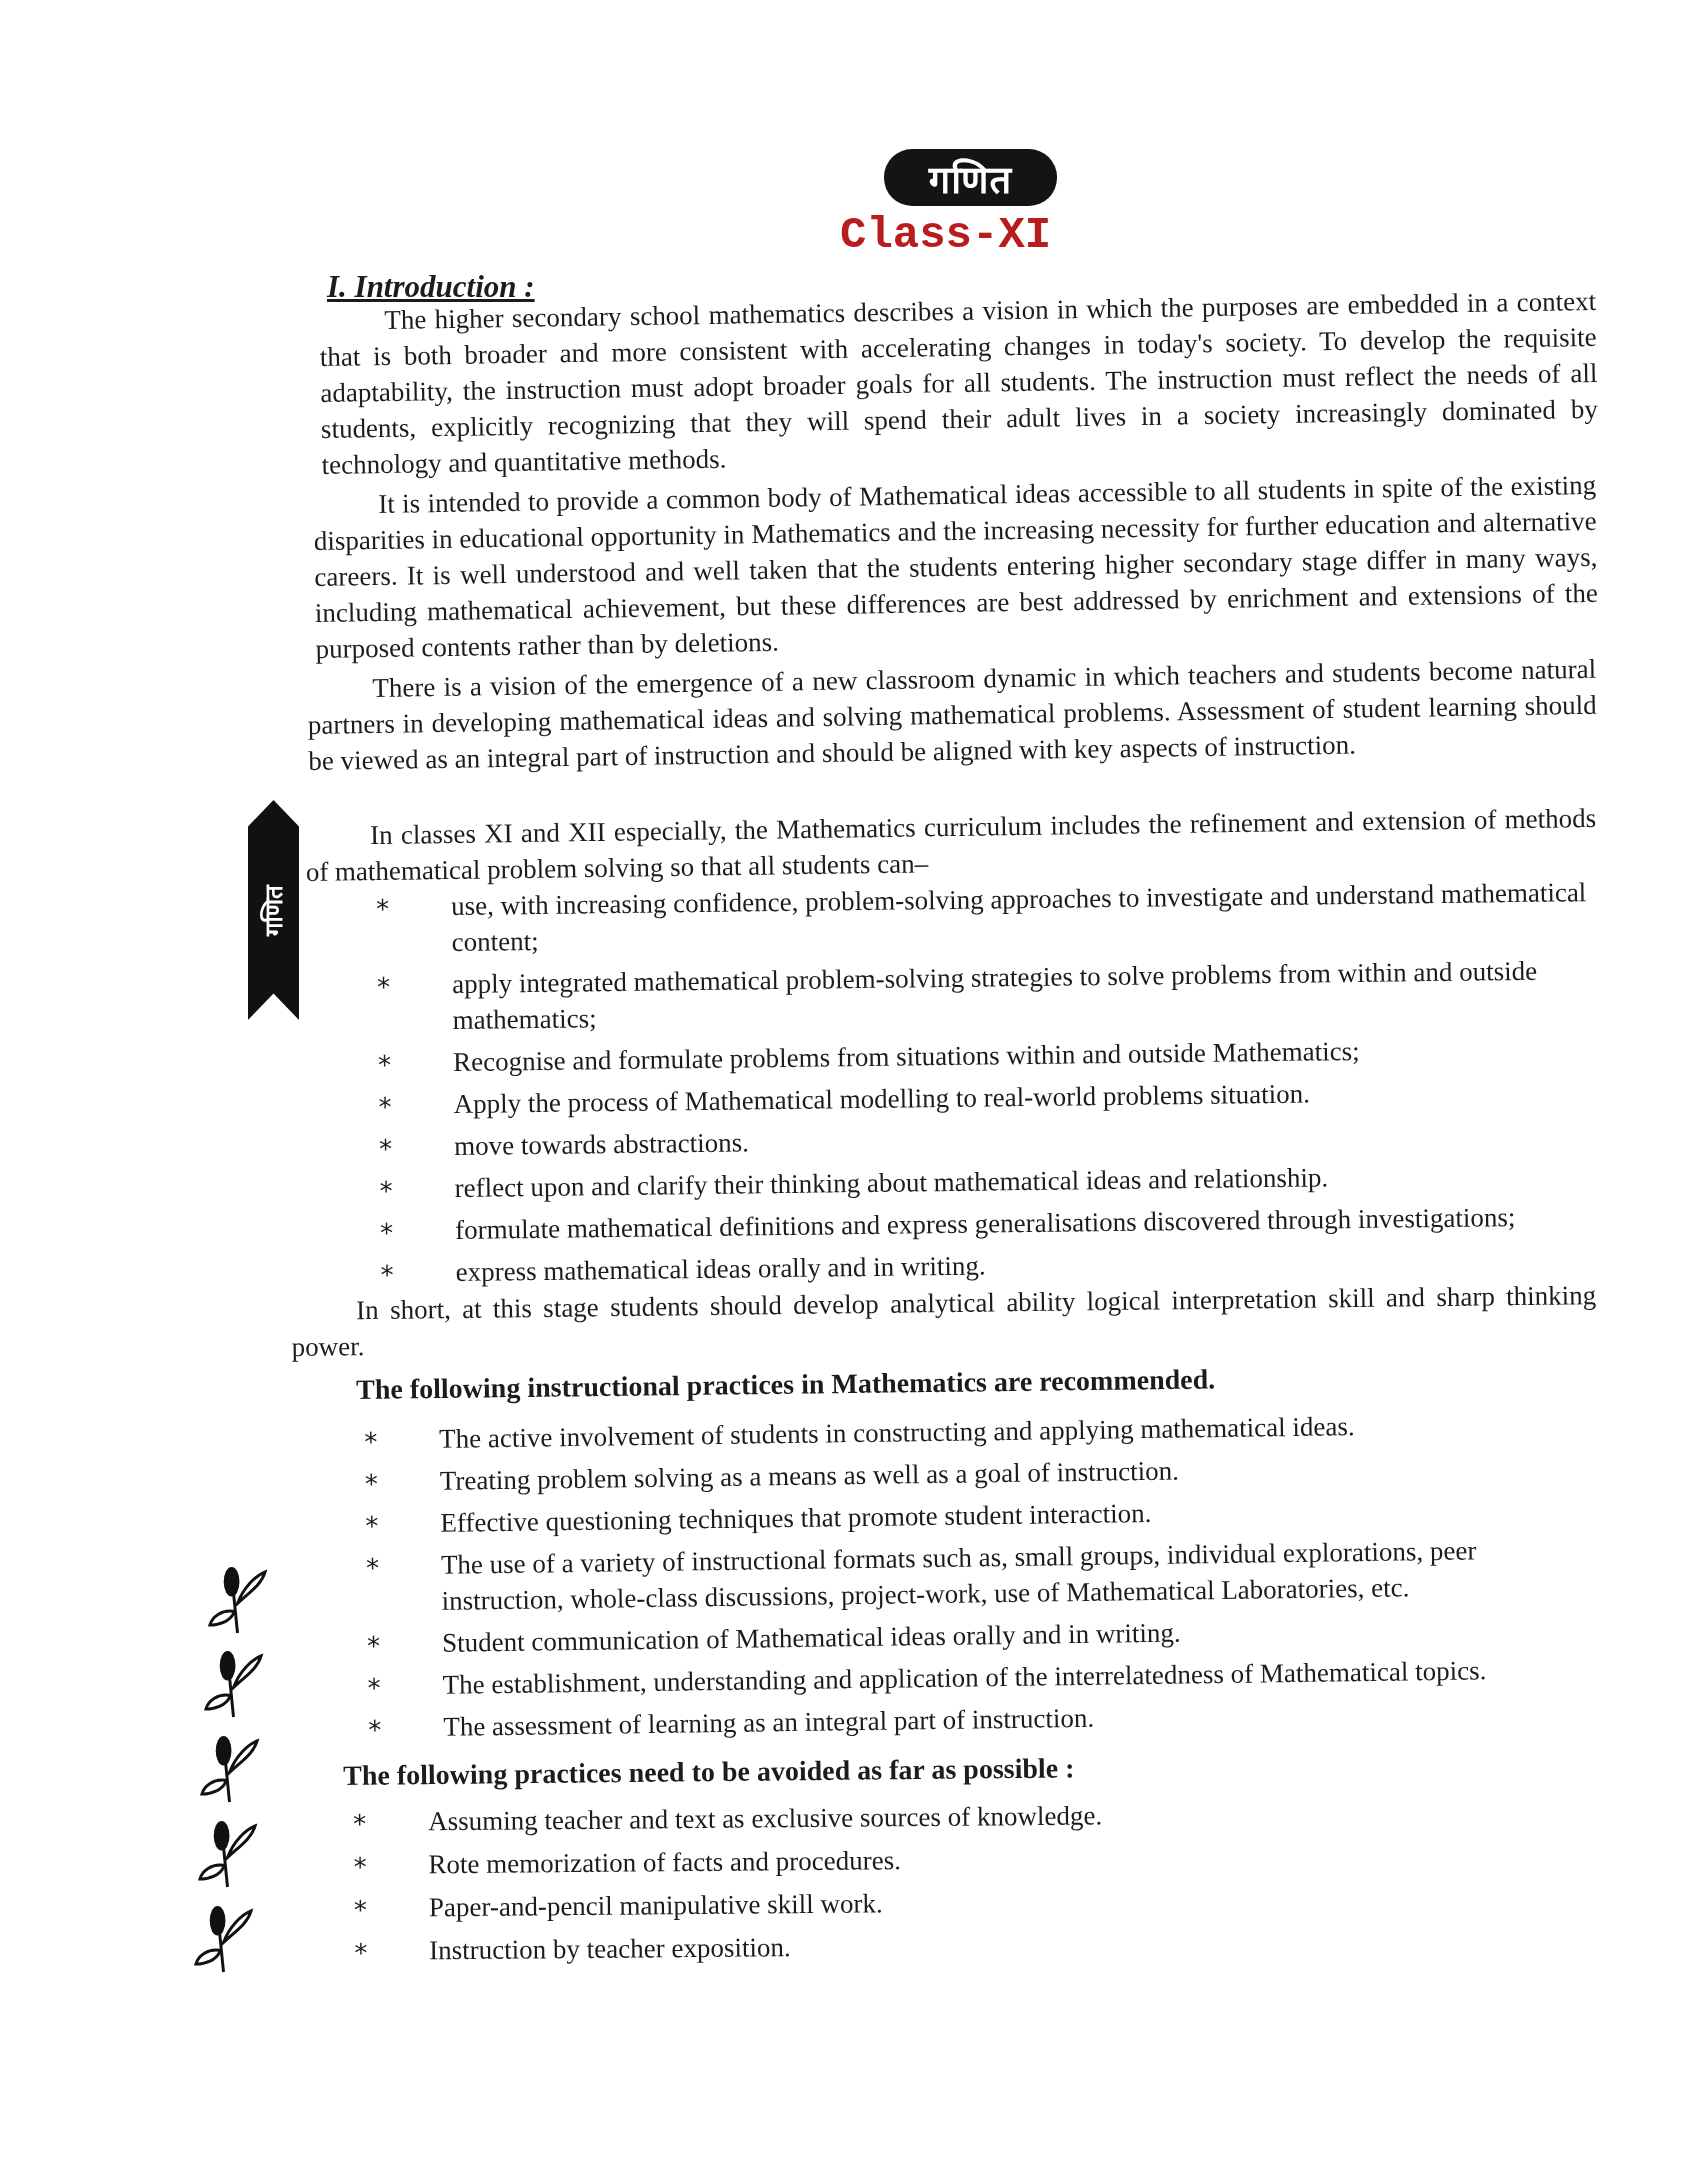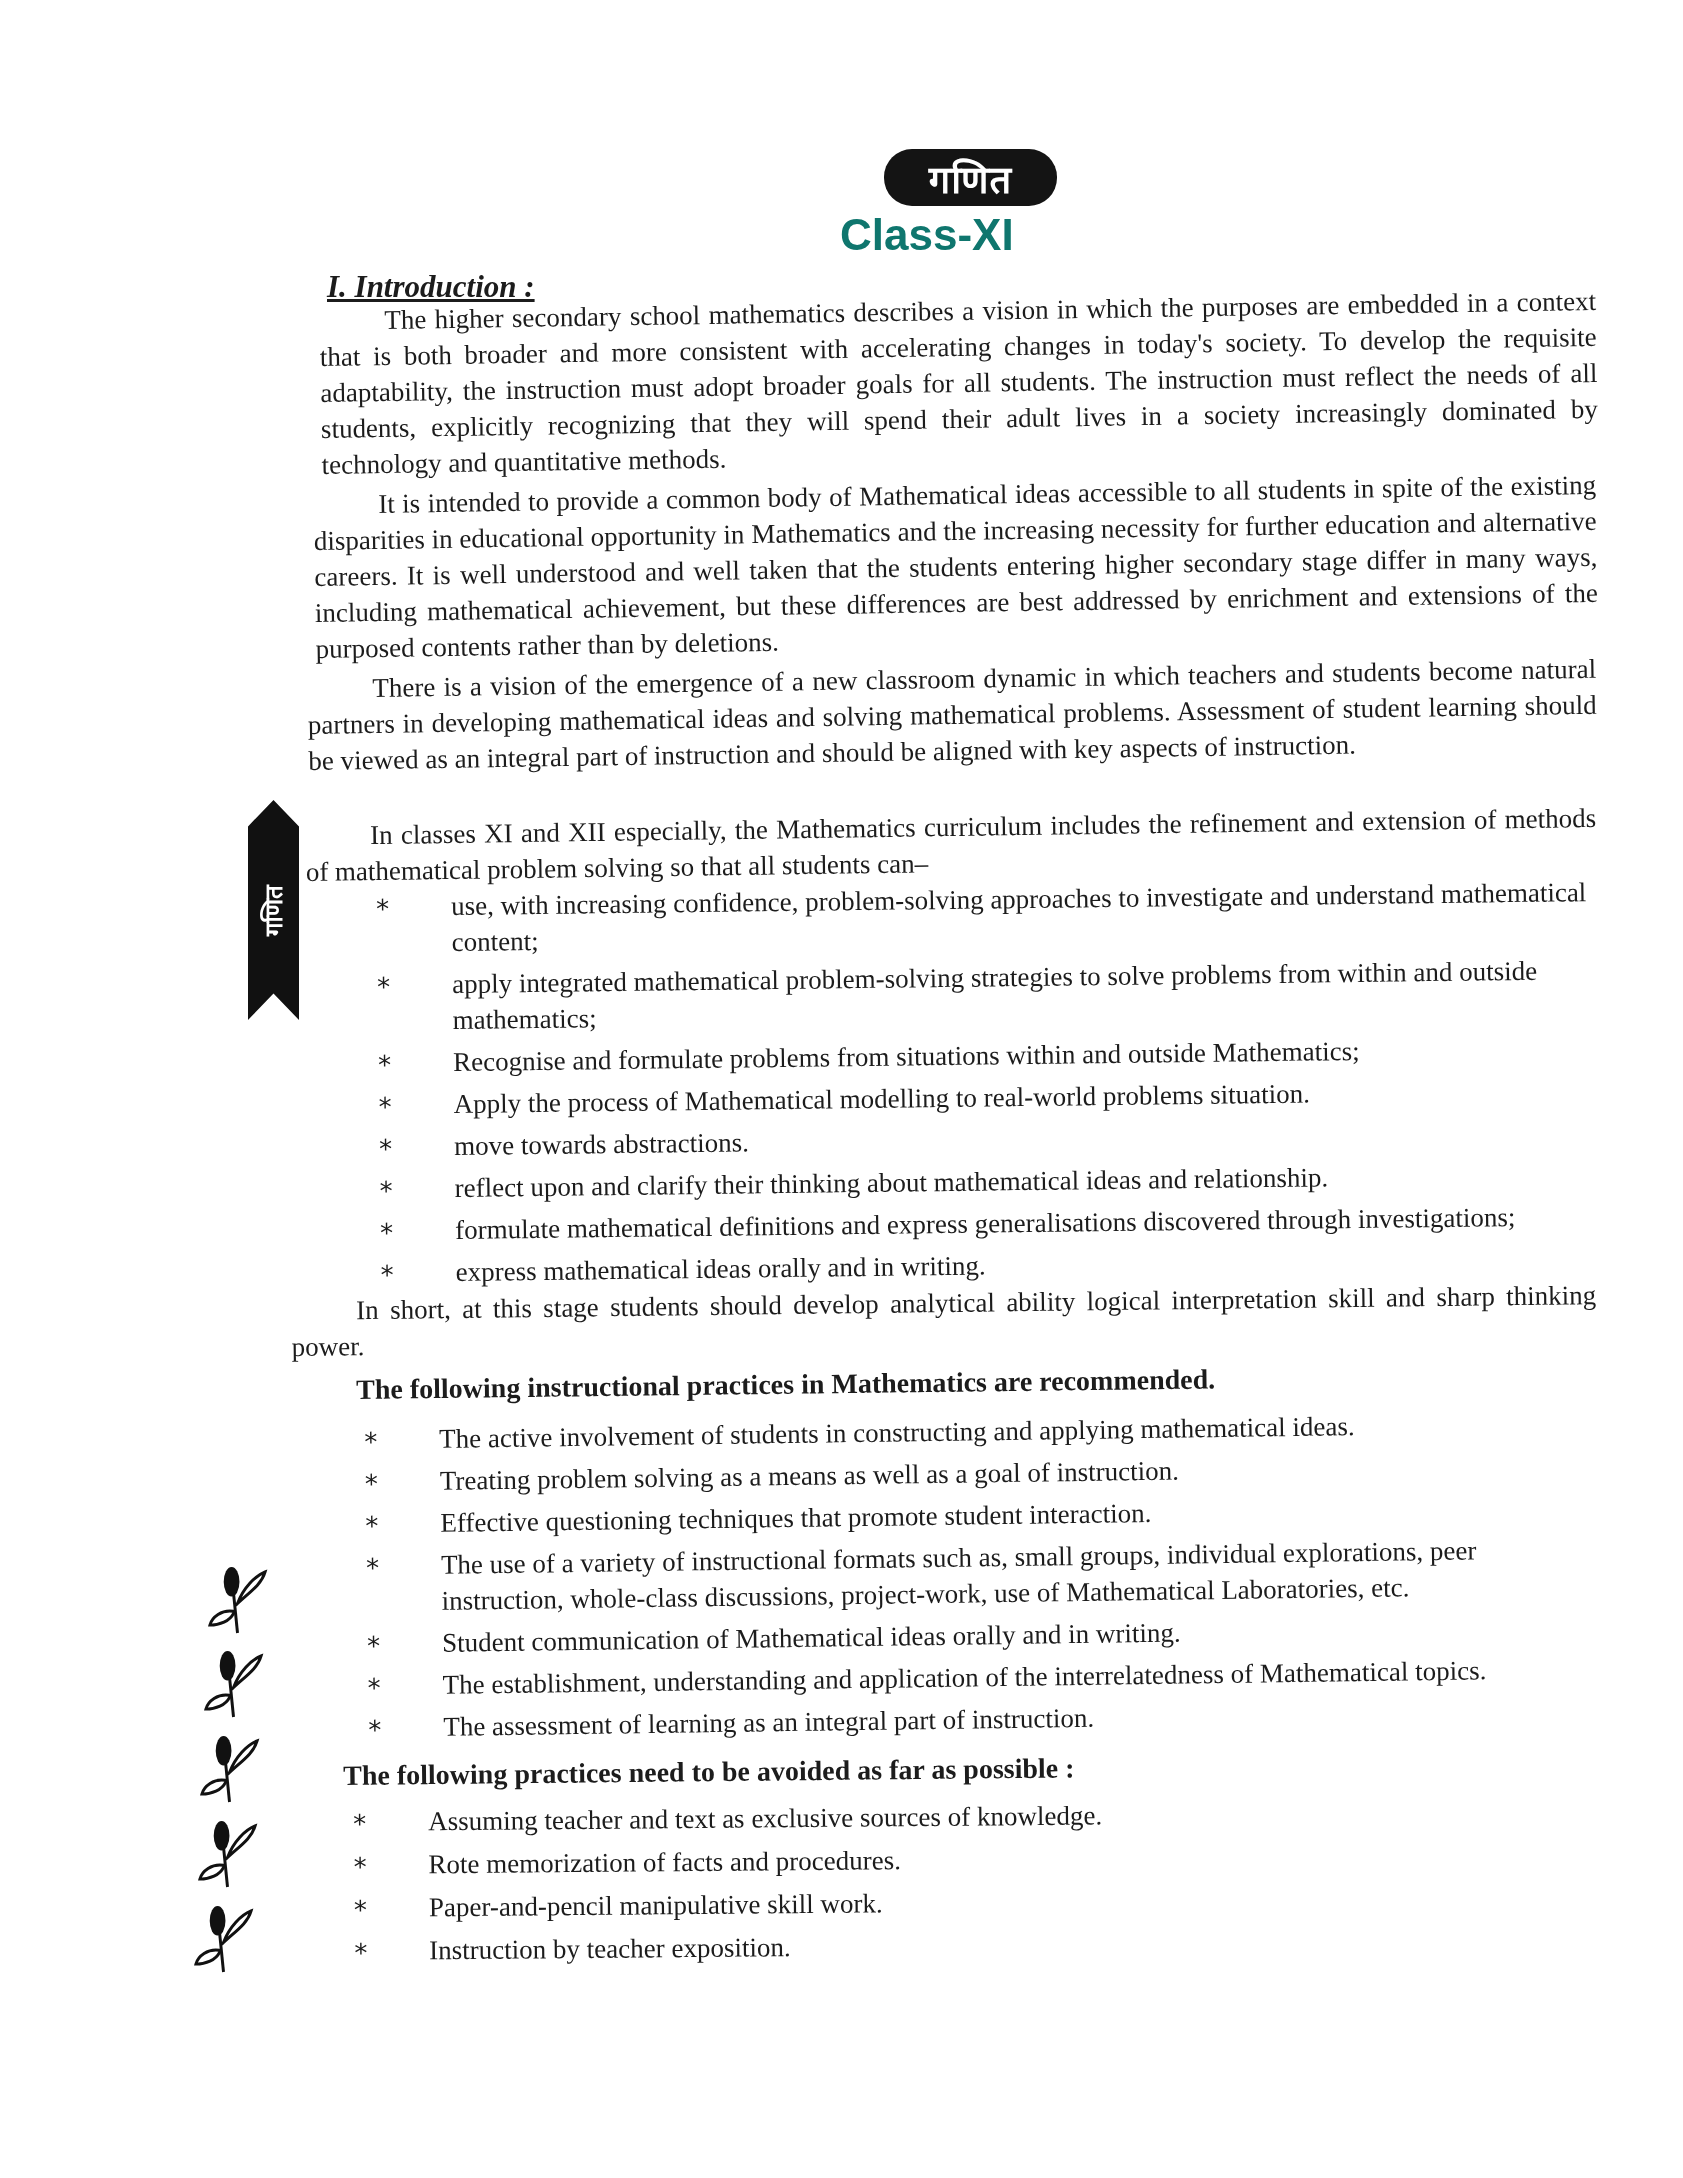--- a/index.html
+++ b/index.html
@@ -18,22 +18,22 @@
     position: absolute; left: 884px; top: 149px;
     width: 173px; height: 57px;
     background: #141414; border-radius: 28px;
     color: #fff; font-family: "DejaVu Sans", sans-serif;
     font-weight: bold; font-size: 38px;
     display: flex; align-items: center; justify-content: center;
     letter-spacing: 1px;
   }
   .class-title {
     position: absolute; left: 840px; top: 210px;
-    font-size: 44px; font-weight: bold; color: #0f766e;
-    font-family: Liberation Sans, sans-serif;
+    font-size: 44px; font-weight: bold; color: #b91c1c;
+    font-family: Liberation Mono, monospace;
   }
 
   
   .section-heading {
     position: absolute; left: 327px; top: 269px;
     font-size: 31px; font-weight: bold; font-style: italic;
     text-decoration: underline;
   }
   .para {
     position: absolute;

